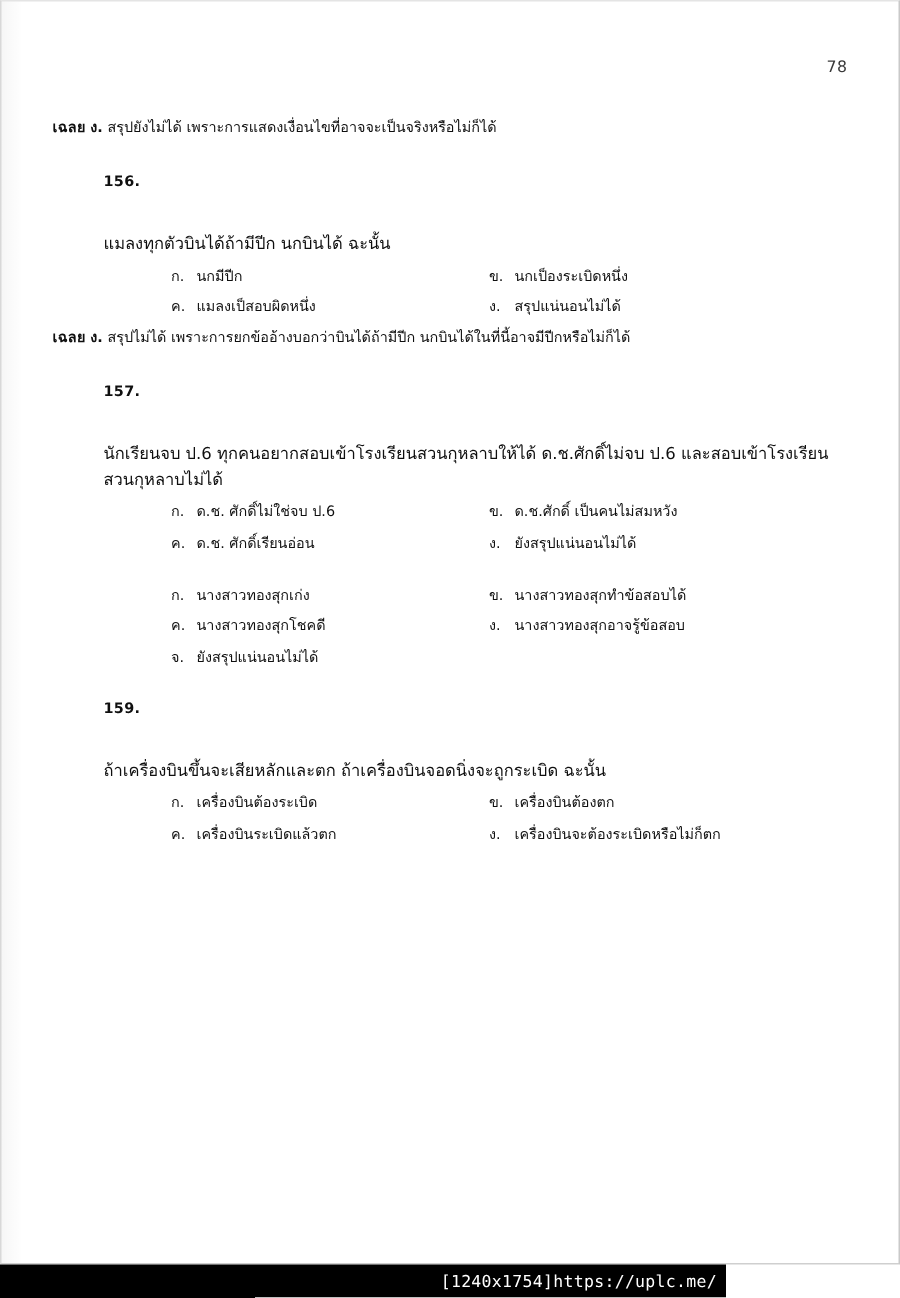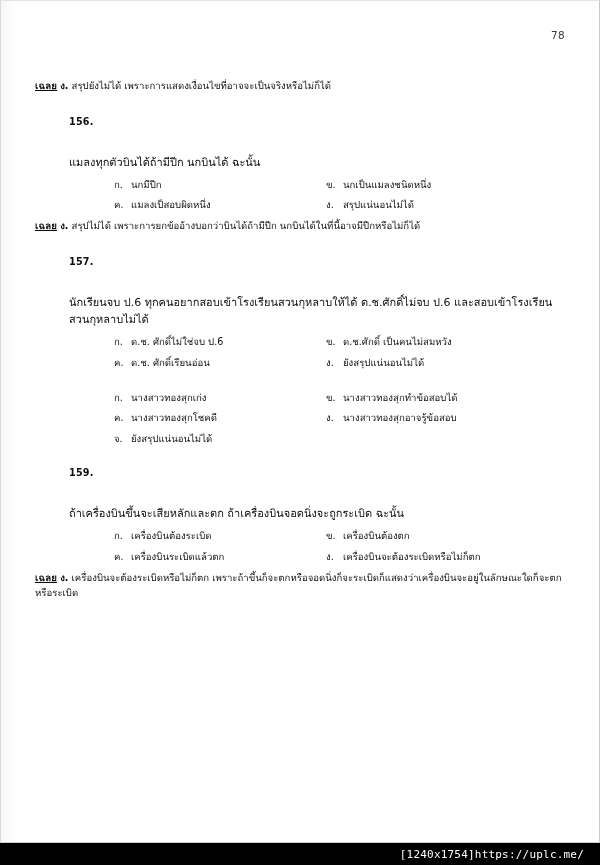--- a/index.html
+++ b/index.html
@@ -38,21 +38,21 @@
     left: 0; top: 0;
     width: 14px; height: 100%;
     background: linear-gradient(to right, rgba(0,0,0,0.035), rgba(0,0,0,0));
     pointer-events: none;
   }
 
   
   #page-number {
     position: absolute;
     right: 34px;
-    top: 28px;
+    top: 38px;
     font-size: 10.5px;
     color: #3a3a3a;
     letter-spacing: .3px;
   }
 
   
   #content {
     position: absolute;
     left: 0;
     top: 78px;
@@ -73,21 +73,20 @@
     margin: 0 0 0 -34px;
     padding: 0;
     font-size: 9.6px;
     line-height: 1.52;
     color: #0f0f0f;
     text-align: left;
   }
   .answer-block .lead {
     font-weight: bold;
     letter-spacing: .2px;
-    text-decoration: underline;
   }
   .answer-block .choice-key {
     font-weight: bold;
   }
 
   
   .question-group {
     margin-top: 22px;
   }
   .question-head {
@@ -137,27 +136,27 @@
 
   .answer-after {
     margin-top: 8px;
   }
 
   
   #watermark-bar {
     position: absolute;
     left: 0;
     bottom: 0;
-    width: 600px;
+    width: 484px;
     height: 22px;
     background: #000000;
     display: flex;
     align-items: center;
     justify-content: flex-end;
-    padding-right: 16px;
+    padding-right: 6px;
     box-sizing: border-box;
   }
   #watermark-text {
     color: #ffffff;
     font-family: "DejaVu Sans Mono", "Liberation Mono", monospace;
     font-size: 11px;
     letter-spacing: .2px;
     white-space: nowrap;
   }
 </style>
@@ -182,21 +181,21 @@
         <div class="q-stem thai">แมลงทุกตัวบินได้ถ้ามีปีก นกบินได้ ฉะนั้น</div>
       </div>
       <div class="choices">
         <div class="choice-row">
           <div class="choice col-left">
             <span class="label">ก.</span>
             <span class="text">นกมีปีก</span>
           </div>
           <div class="choice col-right">
             <span class="label">ข.</span>
-            <span class="text">นกเป็นแมลงชนิดหนึ่ง</span>
+            <span class="text">นกเป็องระเบิดหนึ่ง</span>
           </div>
         </div>
         <div class="choice-row">
           <div class="choice col-left">
             <span class="label">ค.</span>
             <span class="text">แมลงเป็สอบผิดหนึ่ง</span>
           </div>
           <div class="choice col-right">
             <span class="label">ง.</span>
             <span class="text">สรุปแน่นอนไม่ได้</span>
@@ -290,25 +289,20 @@
           <div class="choice col-left">
             <span class="label">ค.</span>
             <span class="text">เครื่องบินระเบิดแล้วตก</span>
           </div>
           <div class="choice col-right">
             <span class="label">ง.</span>
             <span class="text">เครื่องบินจะต้องระเบิดหรือไม่ก็ตก</span>
           </div>
         </div>
       </div>
-      <div class="answer-block thai answer-after">
-        <span class="lead">เฉลย</span>
-        <span class="choice-key">ง.</span>
-        <span>เครื่องบินจะต้องระเบิดหรือไม่ก็ตก  เพราะถ้าขึ้นก็จะตกหรือจอดนิ่งก็จะระเบิดก็แสดงว่าเครื่องบินจะอยู่ในลักษณะใดก็จะตกหรือระเบิด</span>
-      </div>
     </div>
 
   </div>
 </div>
 
 <div id="watermark-bar">
   <span id="watermark-text">[1240x1754]https://uplc.me/</span>
 </div>
 
 </body></html>

